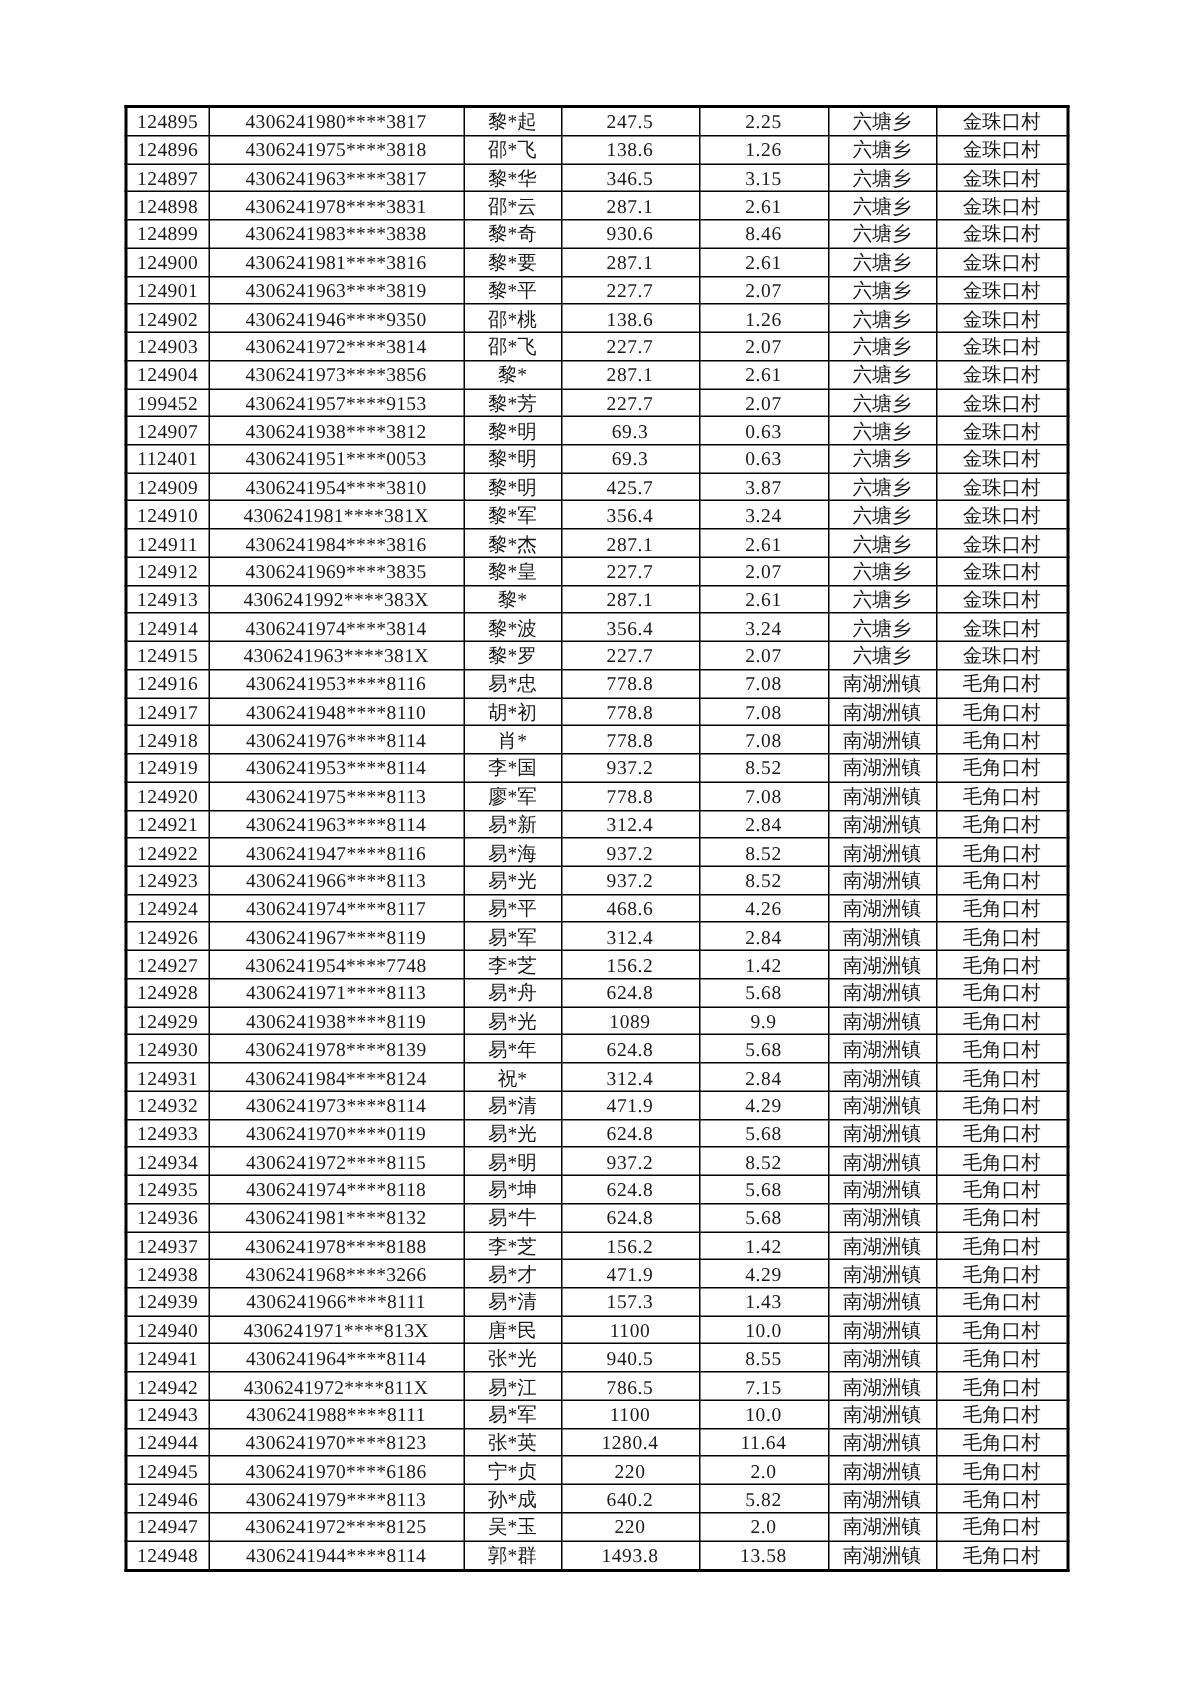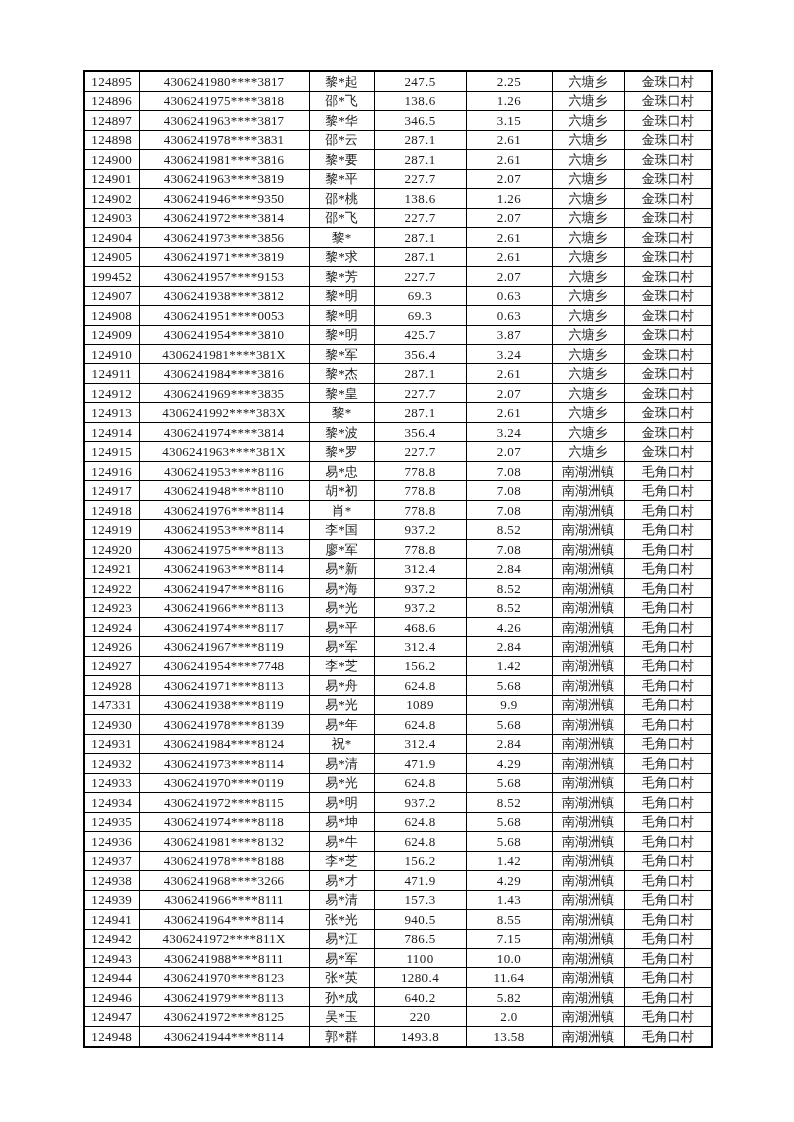--- a/index.html
+++ b/index.html
@@ -93,20 +93,29 @@
   <tr>
     <td class="c-seq">124898</td>
     <td class="c-idcard">4306241978****3831</td>
     <td class="c-name">邵*云</td>
     <td class="c-amount">287.1</td>
     <td class="c-rate">2.61</td>
     <td class="c-township">六塘乡</td>
     <td class="c-village">金珠口村</td>
   </tr>
 
+  <tr>
+    <td class="c-seq">124899</td>
+    <td class="c-idcard">4306241983****3838</td>
+    <td class="c-name">黎*奇</td>
+    <td class="c-amount">930.6</td>
+    <td class="c-rate">8.46</td>
+    <td class="c-township">六塘乡</td>
+    <td class="c-village">金珠口村</td>
+  </tr>
 
   <tr>
     <td class="c-seq">124900</td>
     <td class="c-idcard">4306241981****3816</td>
     <td class="c-name">黎*要</td>
     <td class="c-amount">287.1</td>
     <td class="c-rate">2.61</td>
     <td class="c-township">六塘乡</td>
     <td class="c-village">金珠口村</td>
   </tr>
@@ -144,29 +153,20 @@
   <tr>
     <td class="c-seq">124904</td>
     <td class="c-idcard">4306241973****3856</td>
     <td class="c-name">黎*</td>
     <td class="c-amount">287.1</td>
     <td class="c-rate">2.61</td>
     <td class="c-township">六塘乡</td>
     <td class="c-village">金珠口村</td>
   </tr>
 
-  <tr>
-    <td class="c-seq">124905</td>
-    <td class="c-idcard">4306241971****3819</td>
-    <td class="c-name">黎*求</td>
-    <td class="c-amount">287.1</td>
-    <td class="c-rate">2.61</td>
-    <td class="c-township">六塘乡</td>
-    <td class="c-village">金珠口村</td>
-  </tr>
 
   <tr>
     <td class="c-seq">199452</td>
     <td class="c-idcard">4306241957****9153</td>
     <td class="c-name">黎*芳</td>
     <td class="c-amount">227.7</td>
     <td class="c-rate">2.07</td>
     <td class="c-township">六塘乡</td>
     <td class="c-village">金珠口村</td>
   </tr>
@@ -175,21 +175,21 @@
     <td class="c-seq">124907</td>
     <td class="c-idcard">4306241938****3812</td>
     <td class="c-name">黎*明</td>
     <td class="c-amount">69.3</td>
     <td class="c-rate">0.63</td>
     <td class="c-township">六塘乡</td>
     <td class="c-village">金珠口村</td>
   </tr>
 
   <tr>
-    <td class="c-seq">124908</td>
+    <td class="c-seq">112401</td>
     <td class="c-idcard">4306241951****0053</td>
     <td class="c-name">黎*明</td>
     <td class="c-amount">69.3</td>
     <td class="c-rate">0.63</td>
     <td class="c-township">六塘乡</td>
     <td class="c-village">金珠口村</td>
   </tr>
 
   <tr>
     <td class="c-seq">124909</td>
@@ -376,21 +376,21 @@
     <td class="c-seq">124928</td>
     <td class="c-idcard">4306241971****8113</td>
     <td class="c-name">易*舟</td>
     <td class="c-amount">624.8</td>
     <td class="c-rate">5.68</td>
     <td class="c-township">南湖洲镇</td>
     <td class="c-village">毛角口村</td>
   </tr>
 
   <tr>
-    <td class="c-seq">147331</td>
+    <td class="c-seq">124929</td>
     <td class="c-idcard">4306241938****8119</td>
     <td class="c-name">易*光</td>
     <td class="c-amount">1089</td>
     <td class="c-rate">9.9</td>
     <td class="c-township">南湖洲镇</td>
     <td class="c-village">毛角口村</td>
   </tr>
 
   <tr>
     <td class="c-seq">124930</td>
@@ -485,20 +485,29 @@
   <tr>
     <td class="c-seq">124939</td>
     <td class="c-idcard">4306241966****8111</td>
     <td class="c-name">易*清</td>
     <td class="c-amount">157.3</td>
     <td class="c-rate">1.43</td>
     <td class="c-township">南湖洲镇</td>
     <td class="c-village">毛角口村</td>
   </tr>
 
+  <tr>
+    <td class="c-seq">124940</td>
+    <td class="c-idcard">4306241971****813X</td>
+    <td class="c-name">唐*民</td>
+    <td class="c-amount">1100</td>
+    <td class="c-rate">10.0</td>
+    <td class="c-township">南湖洲镇</td>
+    <td class="c-village">毛角口村</td>
+  </tr>
 
   <tr>
     <td class="c-seq">124941</td>
     <td class="c-idcard">4306241964****8114</td>
     <td class="c-name">张*光</td>
     <td class="c-amount">940.5</td>
     <td class="c-rate">8.55</td>
     <td class="c-township">南湖洲镇</td>
     <td class="c-village">毛角口村</td>
   </tr>
@@ -526,20 +535,29 @@
   <tr>
     <td class="c-seq">124944</td>
     <td class="c-idcard">4306241970****8123</td>
     <td class="c-name">张*英</td>
     <td class="c-amount">1280.4</td>
     <td class="c-rate">11.64</td>
     <td class="c-township">南湖洲镇</td>
     <td class="c-village">毛角口村</td>
   </tr>
 
+  <tr>
+    <td class="c-seq">124945</td>
+    <td class="c-idcard">4306241970****6186</td>
+    <td class="c-name">宁*贞</td>
+    <td class="c-amount">220</td>
+    <td class="c-rate">2.0</td>
+    <td class="c-township">南湖洲镇</td>
+    <td class="c-village">毛角口村</td>
+  </tr>
 
   <tr>
     <td class="c-seq">124946</td>
     <td class="c-idcard">4306241979****8113</td>
     <td class="c-name">孙*成</td>
     <td class="c-amount">640.2</td>
     <td class="c-rate">5.82</td>
     <td class="c-township">南湖洲镇</td>
     <td class="c-village">毛角口村</td>
   </tr>

